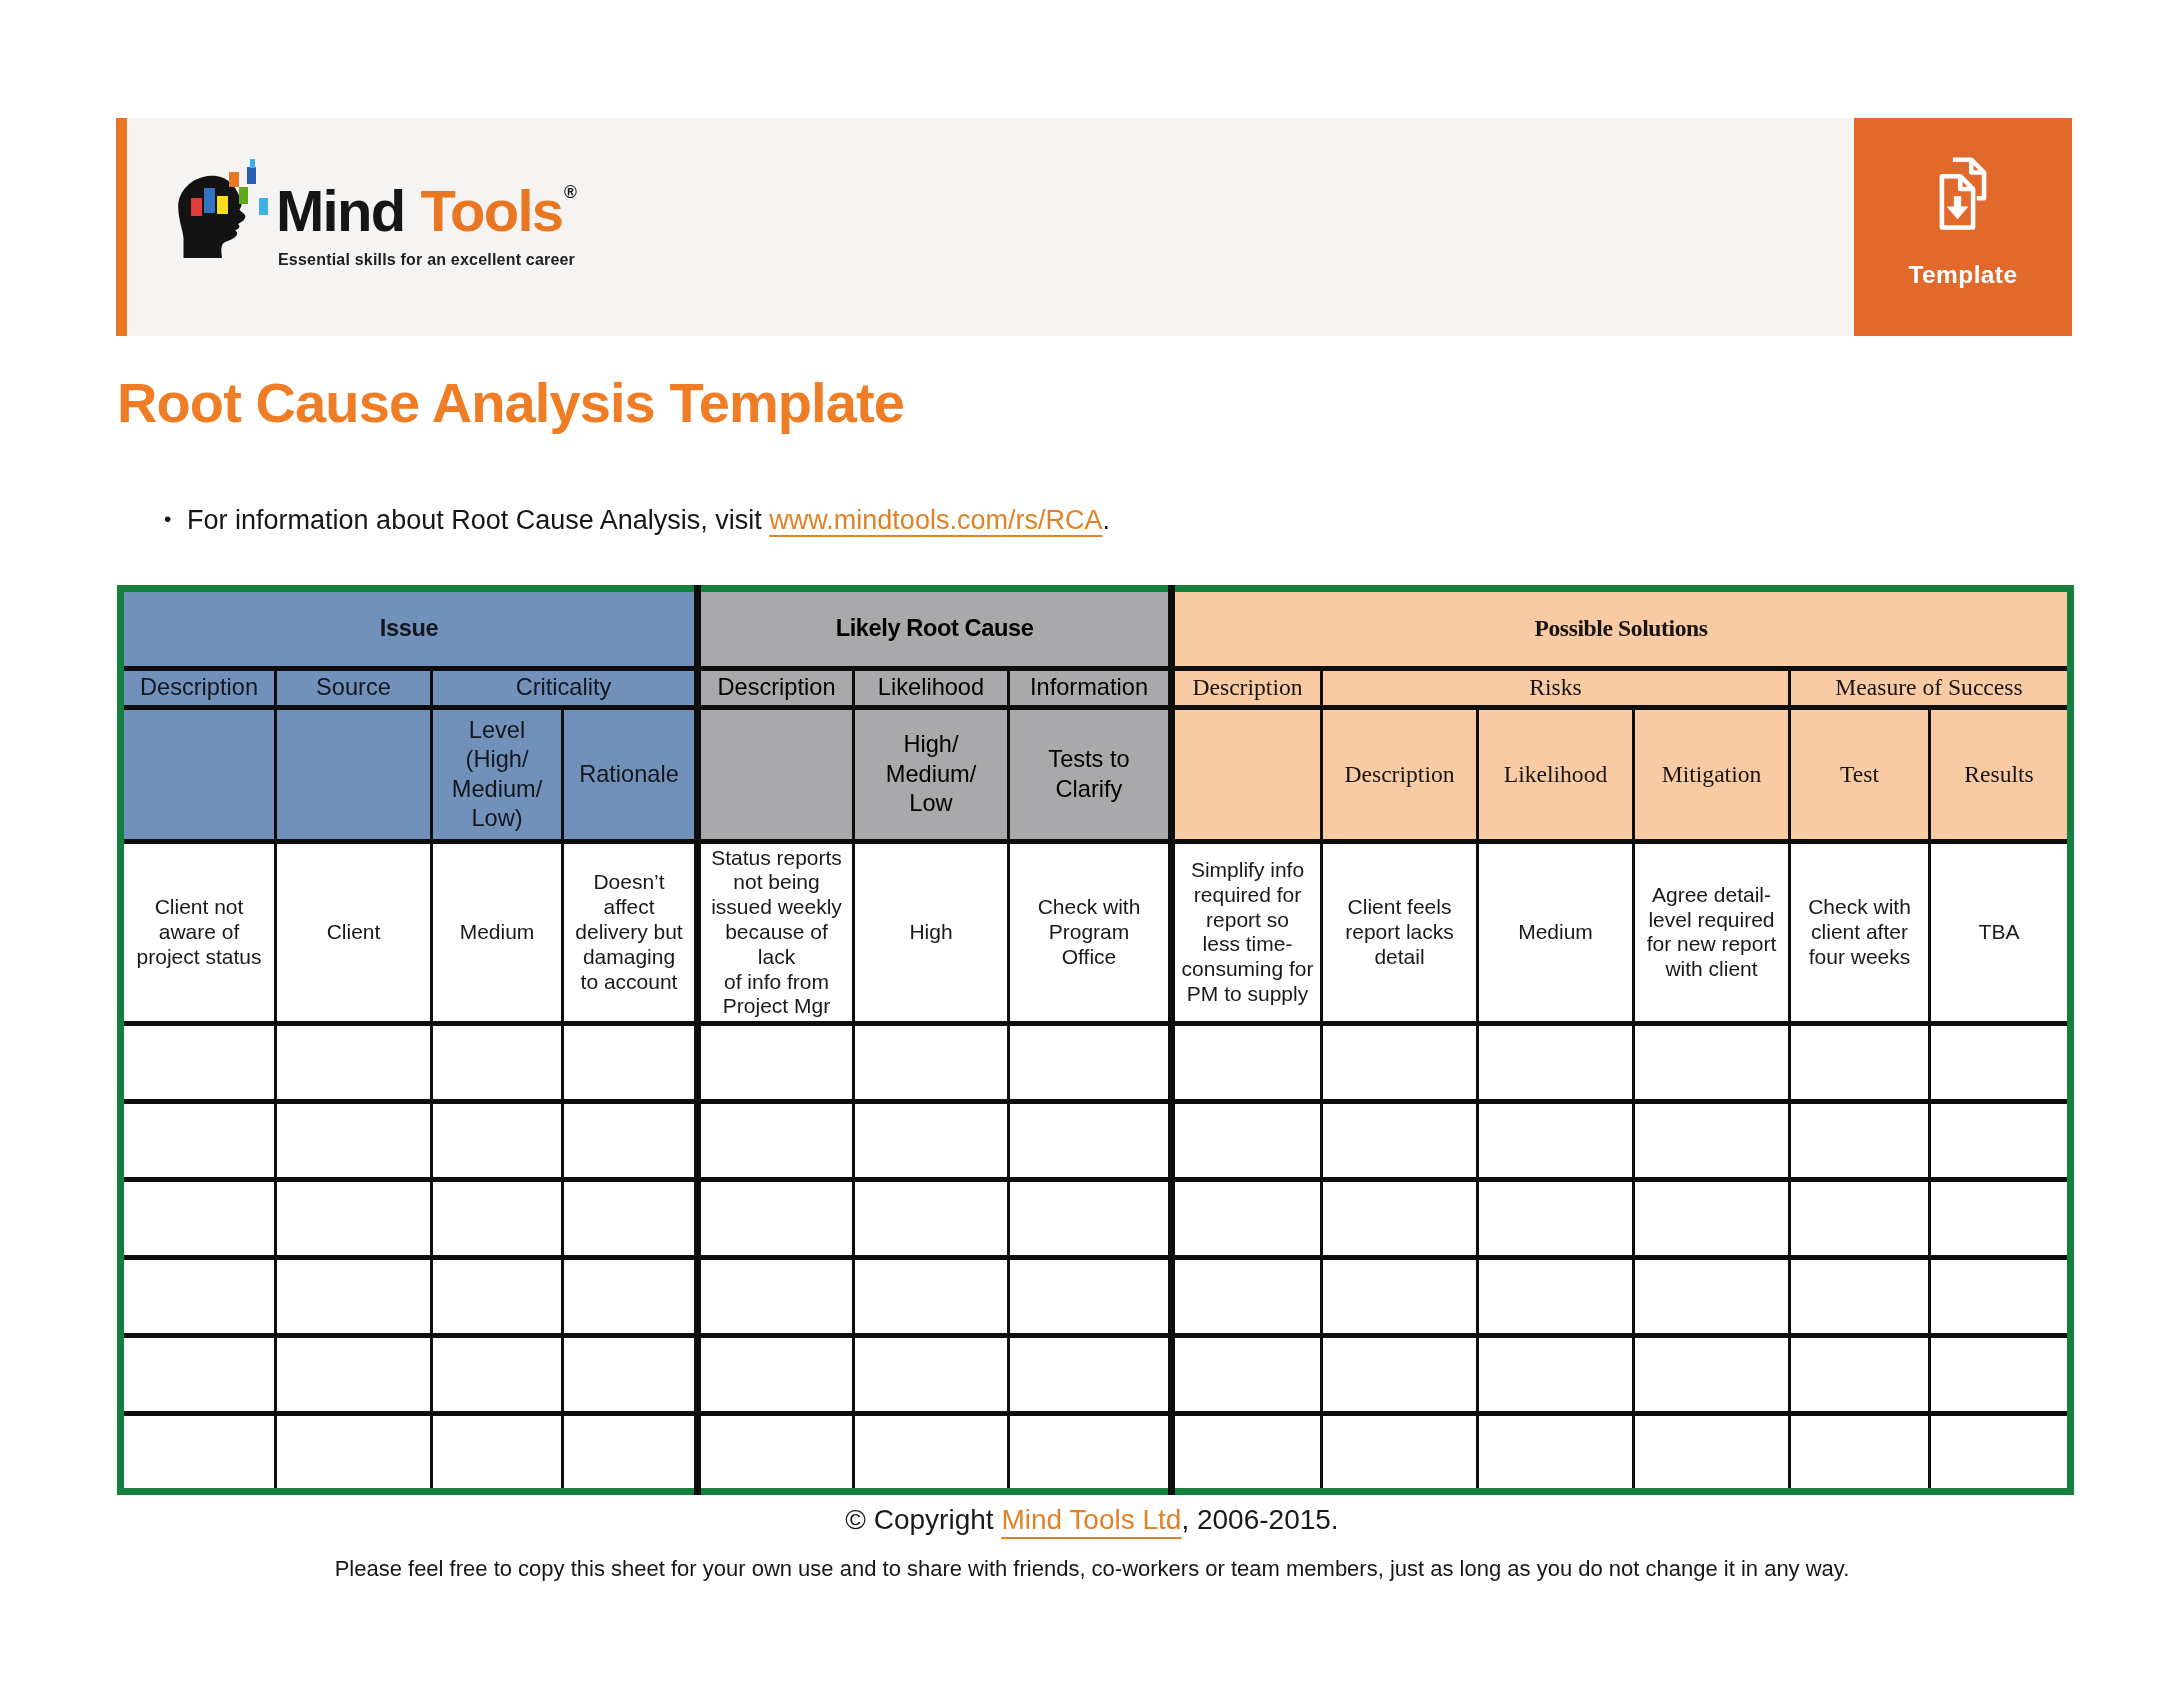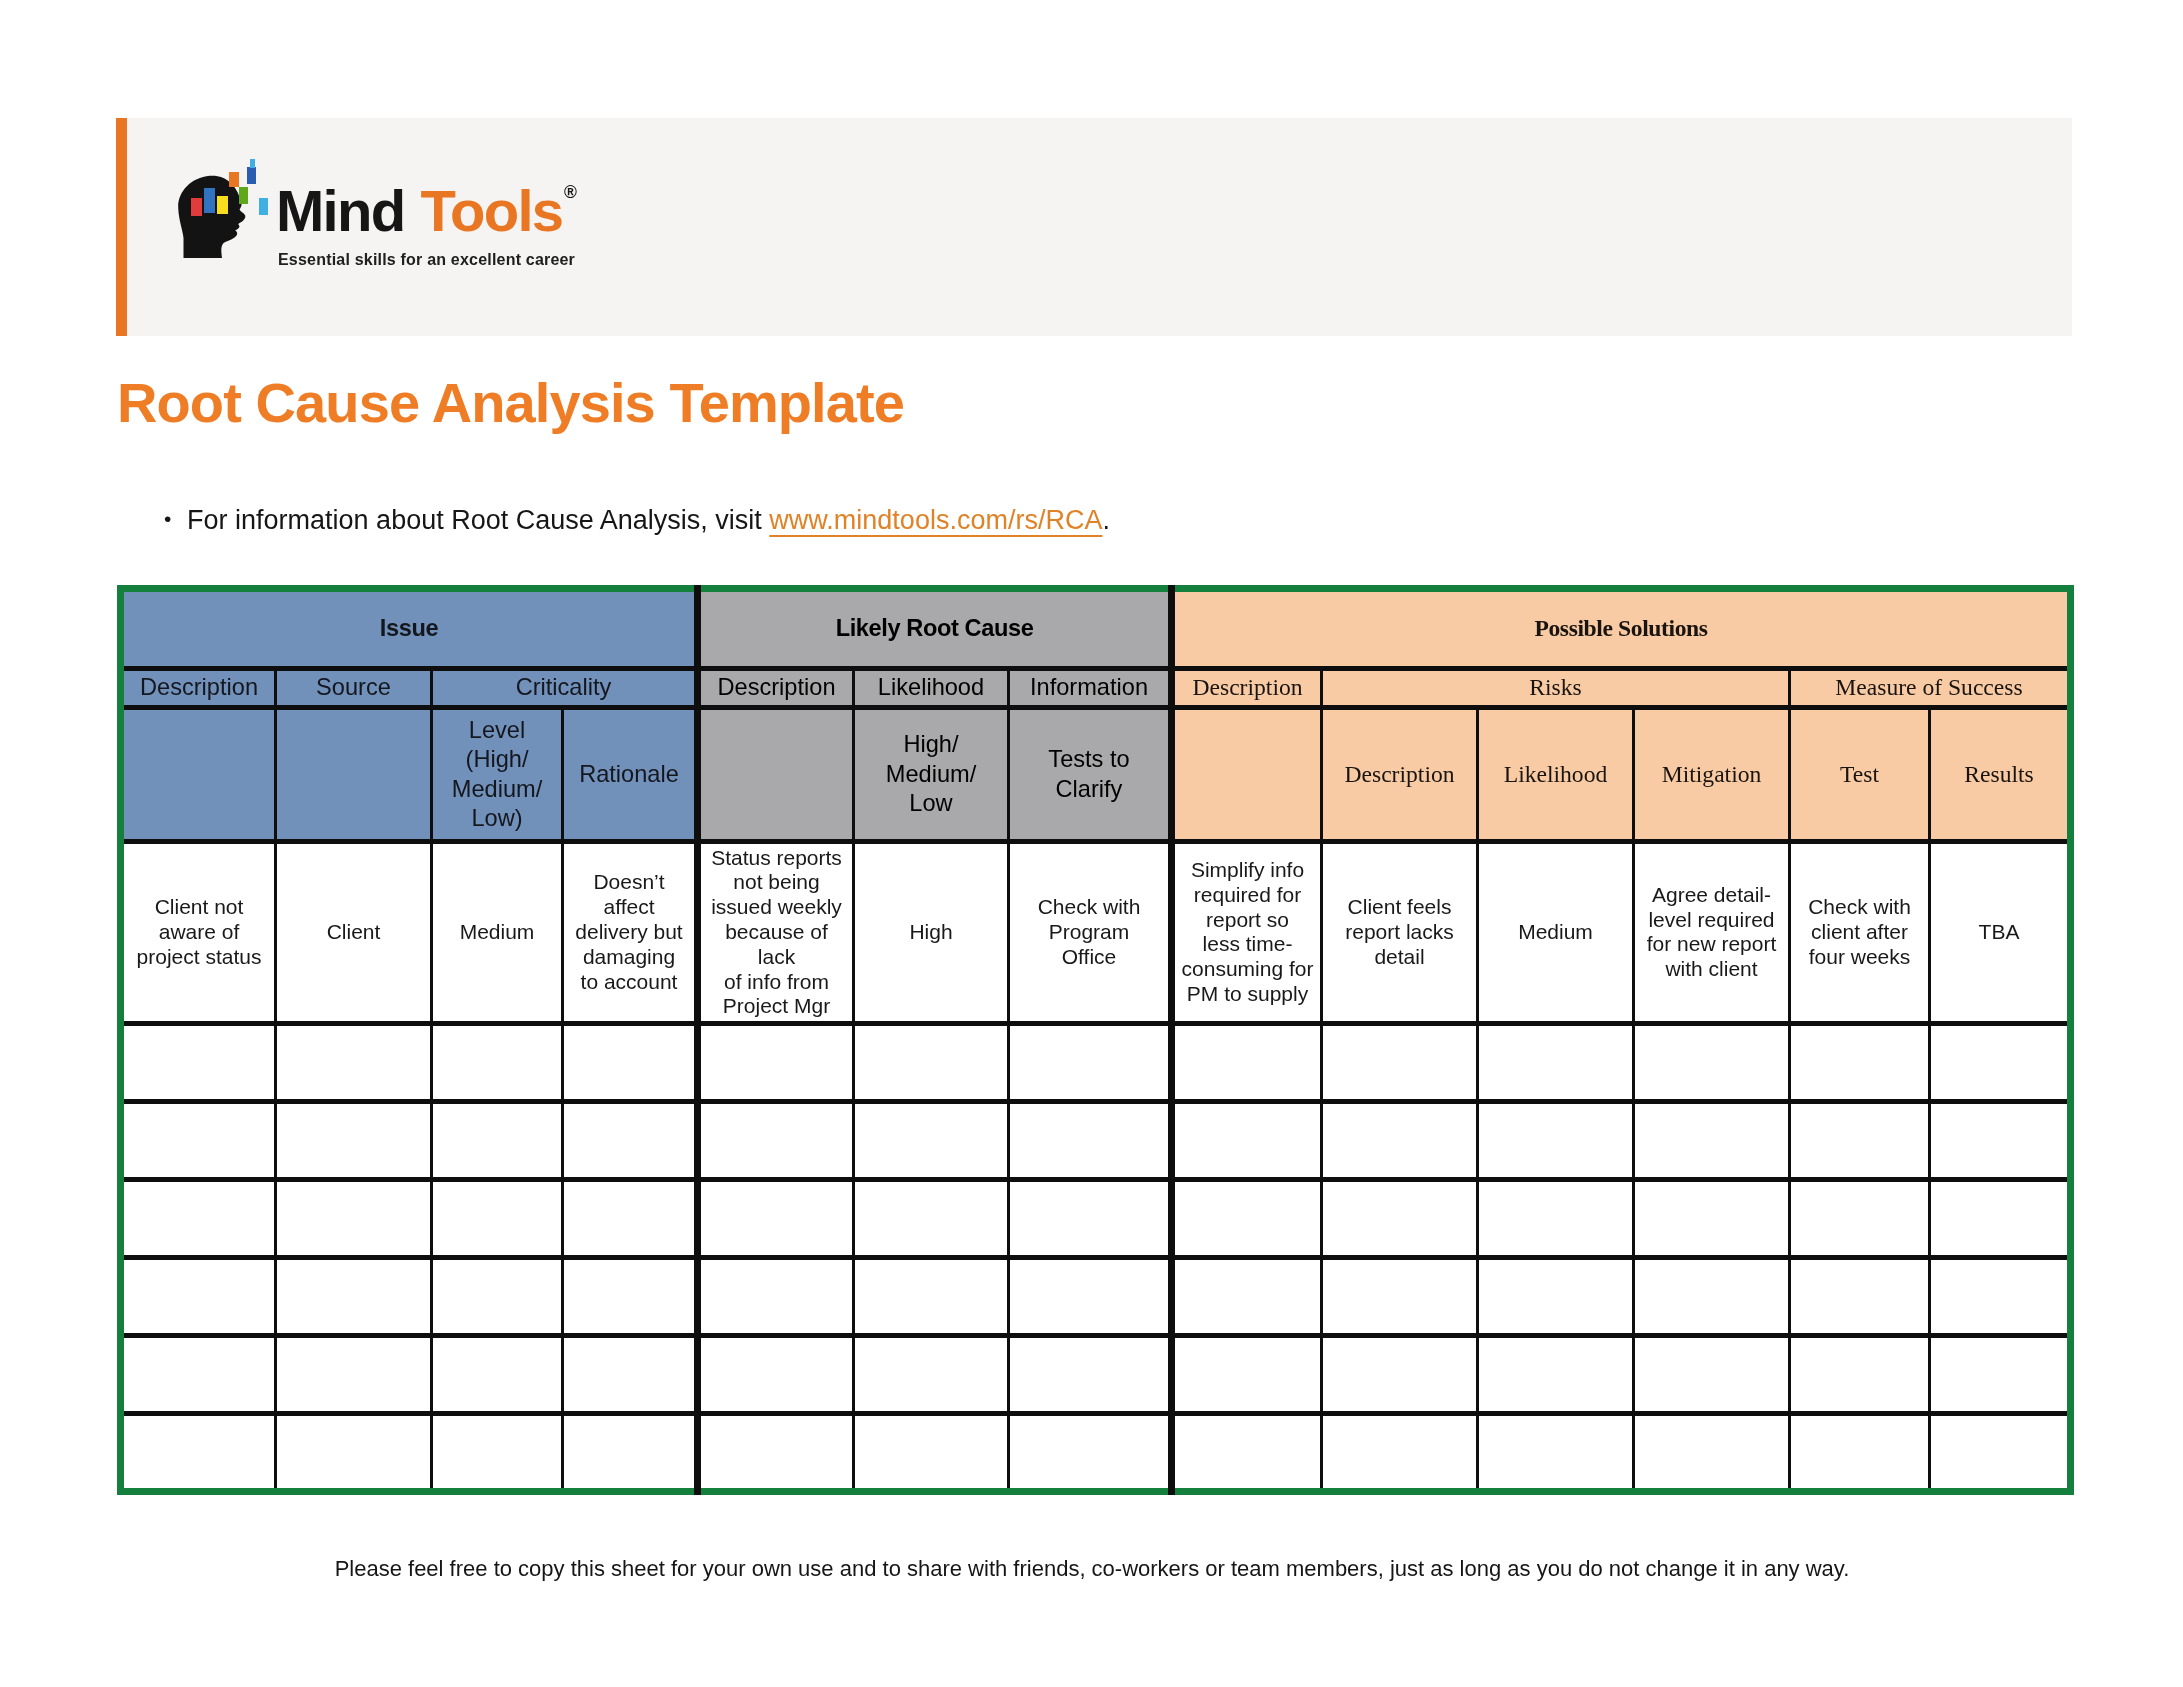--- a/index.html
+++ b/index.html
@@ -90,20 +90,32 @@
       <span class="px px-red"></span>
       <span class="px px-blue"></span>
       <span class="px px-yellow"></span>
       <span class="px px-orange"></span>
       <span class="px px-navy"></span>
       <span class="px px-green"></span>
       <span class="px px-lightblue"></span>
       <span class="px px-tiny"></span>
       <div class="wordmark"><span>Mind</span><span class="tools">Tools</span><span class="reg">®</span></div>
       <div class="tagline">Essential skills for an excellent career</div>
+    </div>
+    <div class="template-btn">
+      <svg class="tpl-icon" width="58" height="77" viewBox="0 0 62 84">
+        <g fill="none" stroke="#ffffff" stroke-width="5" stroke-linejoin="round">
+          <path d="M20,4 h20 l14,14 v28 h-8"></path>
+          <path d="M40,4 v14 h14"></path>
+          <path d="M8,22 h20 l14,14 v42 h-34 z"></path>
+          <path d="M28,22 v14 h14"></path>
+        </g>
+        <path d="M21,44 v11 h-8 l12,14 12,-14 h-8 v-11 z" fill="#ffffff"></path>
+      </svg>
+      <div class="tpl-label">Template</div>
     </div>
   </div>
 
   <h1 class="title">Root Cause Analysis Template</h1>
   <div class="intro"><span class="bullet">•</span><span>For information about Root Cause Analysis, visit </span><a class="link">www.mindtools.com/rs/RCA</a><span>.</span></div>
 
   <table class="rca-table">
     <colgroup>
       <col style="width:155px">
         <col style="width:156px">
@@ -283,16 +295,17 @@
           <td class="sL"></td>
           <td></td>
           <td></td>
           <td></td>
           <td></td>
           <td></td>
     </tr>
   </tbody>
     </table>
 
+  <div class="copyright"><span>© Copyright </span><a class="copy-link">Mind Tools Ltd</a><span>, 2006-2015.</span></div>
   <div class="note">Please feel free to copy this sheet for your own use and to share with friends, co-workers or team members, just as long as you do not change it in any way.</div>
 
 </div>
 
 
 </body></html>

